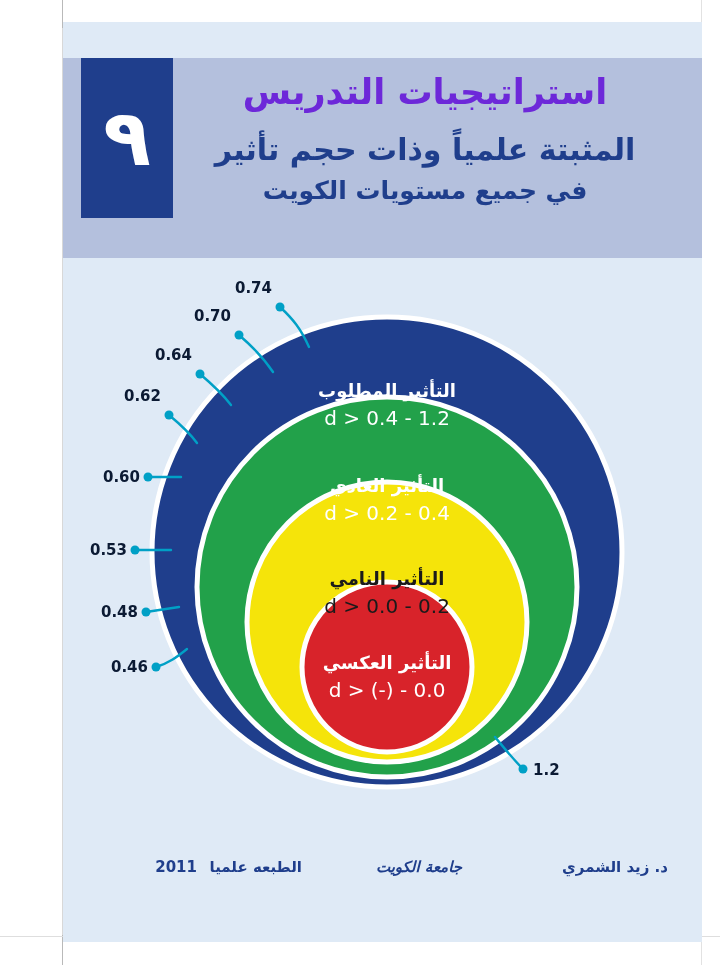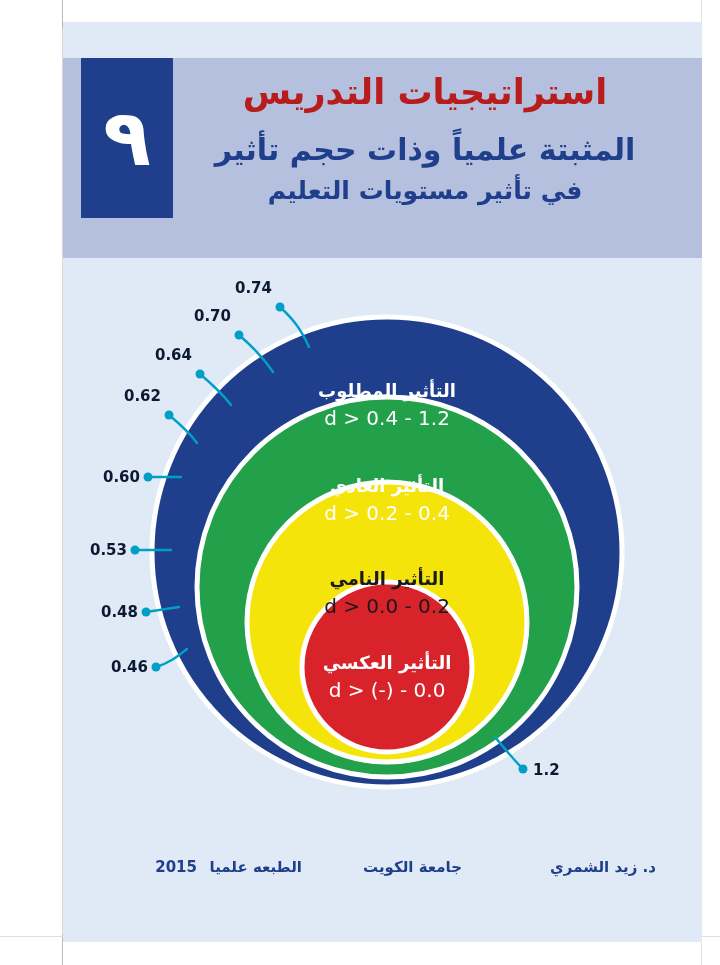--- a/index.html
+++ b/index.html
@@ -90,21 +90,21 @@
     font-size: 78px;
     font-weight: bold;
     line-height: 1;
   }
   #title-main {
     position: absolute;
     right: 52px;
     top: 50px;
     width: 450px;
     text-align: center;
-    color: #b91c1c;
+    color: #6d28d9;
     font-size: 35px;
     font-weight: bold;
     letter-spacing: -0.5px;
   }
   #title-sub1 {
     position: absolute;
     right: 42px;
     top: 110px;
     width: 470px;
     text-align: center;
@@ -143,22 +143,22 @@
     width: 639px;
     height: 24px;
   }
   .footer-item {
     position: absolute;
     color: #1f3e8c;
     font-size: 15px;
     font-weight: bold;
     white-space: nowrap;
   }
-  #footer-author { right: 46px; top: 0; }
-  #footer-univ   { right: 240px; top: 0; }
+  #footer-author { right: 34px; top: 0; }
+  #footer-univ   { right: 240px; top: 0; font-style: italic; }
   #footer-ed     { right: 400px; top: 0; }
   #footer-year   { right: 505px; top: 0; }
 </style>
 </head>
 <body>
 
 <div id="page">
 
   <div class="sheet-shadow-left"></div>
   <div class="sheet-shadow-right"></div>
@@ -169,21 +169,21 @@
   <div id="cover">
 
     <div id="header-band"></div>
 
     <div id="number-box">
       <span class="num">٩</span>
     </div>
 
     <div id="title-main">استراتيجيات التدريس</div>
     <div id="title-sub1">المثبتة علمياً وذات حجم تأثير</div>
-    <div id="title-sub2">في تأثير مستويات التعليم</div>
+    <div id="title-sub2">في جميع مستويات الكويت</div>
 
     <div id="diagram">
       <svg width="639" height="560" viewBox="0 0 639 560" xmlns="http://www.w3.org/2000/svg">
 
         <circle cx="324" cy="285" r="235" fill="#1f3e8c" stroke="#ffffff" stroke-width="5"></circle>
         <circle cx="324" cy="320" r="190" fill="#22a14a" stroke="#ffffff" stroke-width="5"></circle>
         <circle cx="324" cy="355" r="140" fill="#f5e40a" stroke="#ffffff" stroke-width="5"></circle>
         <circle cx="324" cy="400" r="85" fill="#d8232a" stroke="#ffffff" stroke-width="5"></circle>
 
         <text x="324" y="130" fill="#ffffff" font-size="18" font-weight="bold" text-anchor="middle" direction="rtl" font-family="DejaVu Sans, Liberation Sans, sans-serif">التأثير المطلوب</text>
@@ -234,17 +234,17 @@
           <text x="470" y="508" text-anchor="start">1.2</text>
         </g>
 
       </svg>
     </div>
 
     <div id="footer">
       <span class="footer-item" id="footer-author">د. زيد الشمري</span>
       <span class="footer-item" id="footer-univ">جامعة الكويت</span>
       <span class="footer-item" id="footer-ed">الطبعه علميا</span>
-      <span class="footer-item" id="footer-year">2015</span>
+      <span class="footer-item" id="footer-year">2011</span>
     </div>
 
   </div>
 </div>
 
 </body></html>

